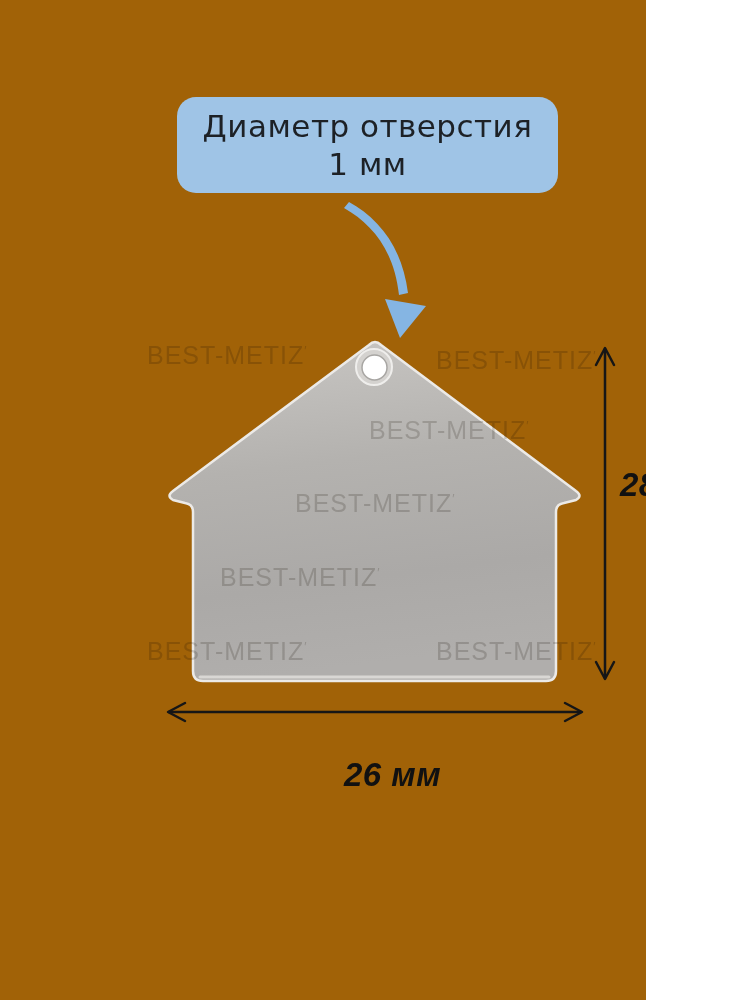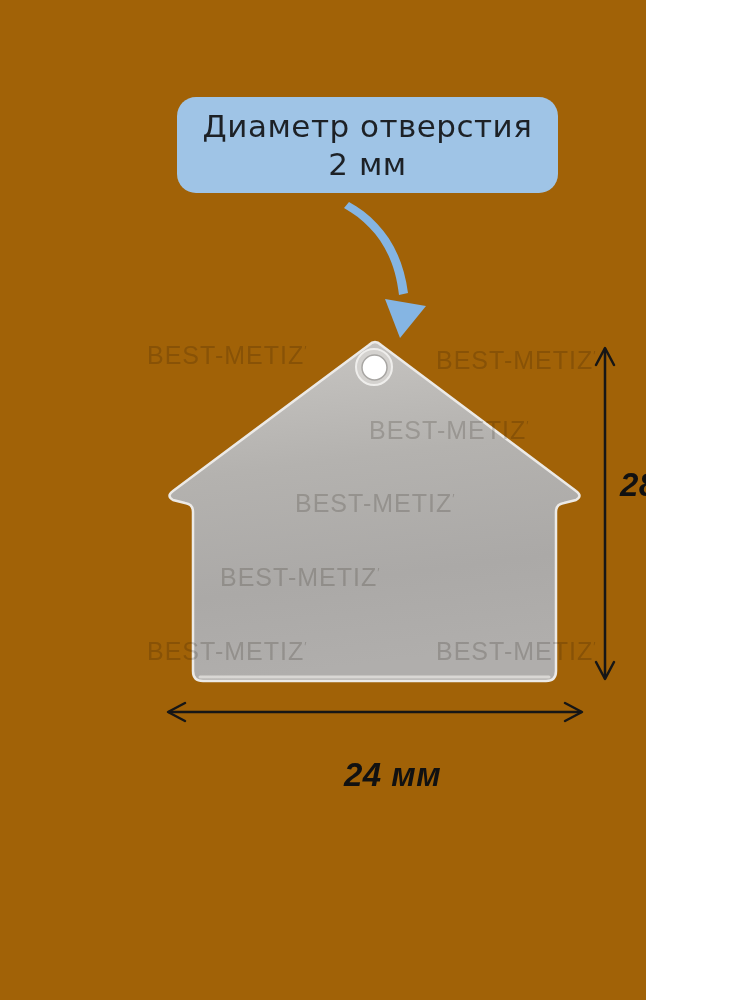--- a/index.html
+++ b/index.html
@@ -66,21 +66,21 @@
   .wm7 { left: 436px; top: 637px; }
   svg.drawing { position: absolute; left: 0; top: 0; }
 </style>
 </head>
 <body>
 
 <div class="stage">
 
   <div class="callout">
     <div class="line">Диаметр отверстия</div>
-    <div class="line">2 мм</div>
+    <div class="line">1 мм</div>
   </div>
 
   <svg class="drawing" width="750" height="1000" viewBox="0 0 750 1000">
     <defs>
       <linearGradient id="tagGrad" x1="0" y1="0" x2="0.15" y2="1">
         <stop offset="0" stop-color="#c9c7c4"></stop>
         <stop offset="0.4" stop-color="#b4b2af"></stop>
         <stop offset="0.75" stop-color="#aba9a7"></stop>
         <stop offset="1" stop-color="#b0aeac"></stop>
       </linearGradient>
@@ -115,15 +115,15 @@
 
   <span class="wm wm1"><i>BEST-METIZ</i><sup>′</sup></span>
   <span class="wm wm2"><i>BEST-METIZ</i><sup>′</sup></span>
   <span class="wm wm3"><i>BEST-METIZ</i><sup>′</sup></span>
   <span class="wm wm4"><i>BEST-METIZ</i><sup>′</sup></span>
   <span class="wm wm5"><i>BEST-METIZ</i><sup>′</sup></span>
   <span class="wm wm6"><i>BEST-METIZ</i><sup>′</sup></span>
   <span class="wm wm7"><i>BEST-METIZ</i><sup>′</sup></span>
 
   <div class="dim-label height">28 мм</div>
-  <div class="dim-label width">24 мм</div>
+  <div class="dim-label width">26 мм</div>
 
 </div>
 
 </body></html>

